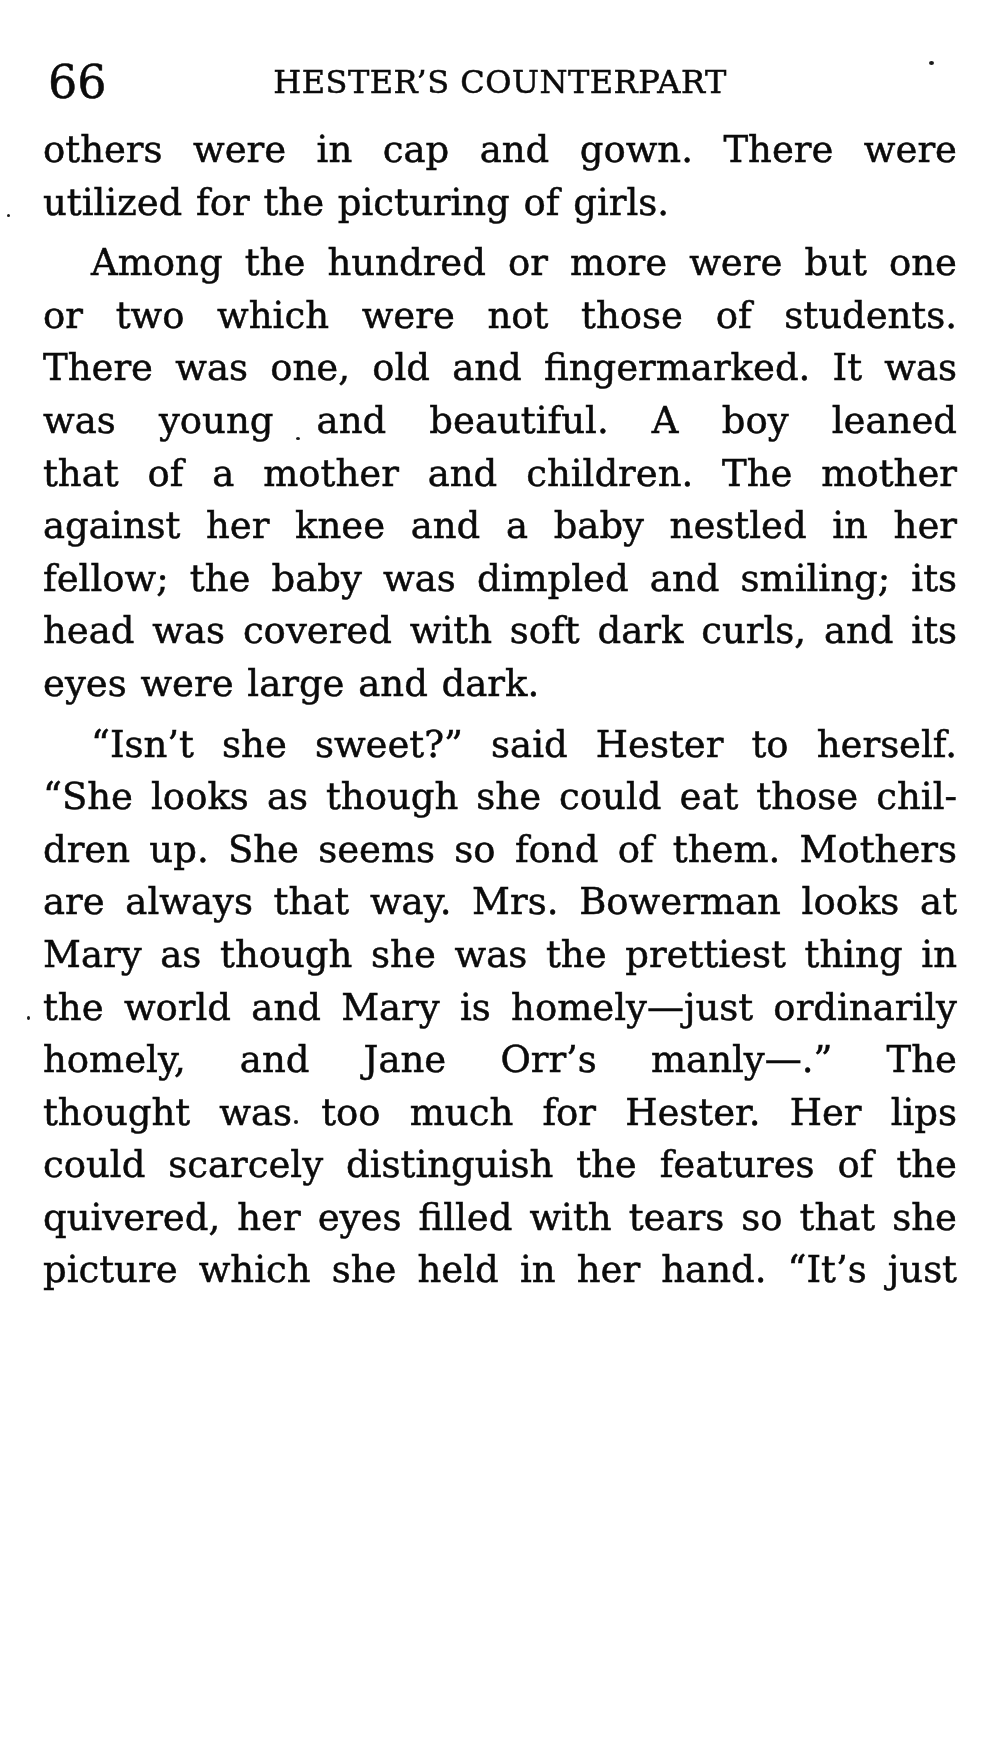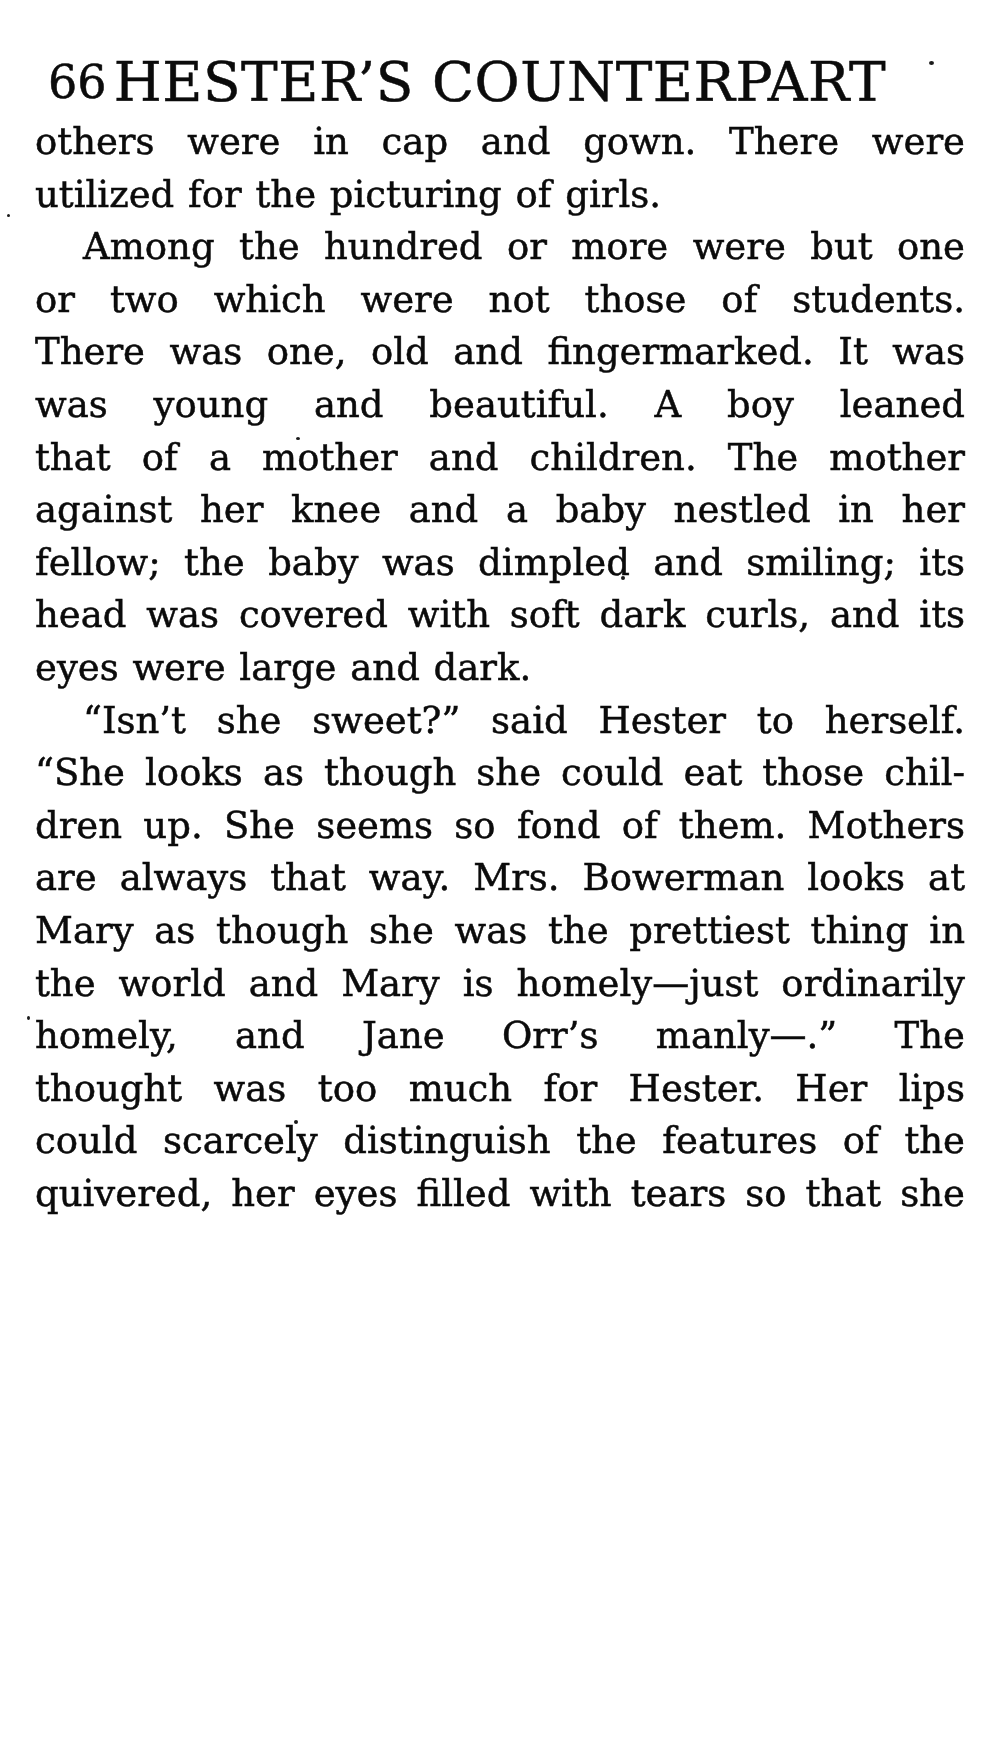--- a/index.html
+++ b/index.html
@@ -28,33 +28,33 @@
     position: absolute;
     left: 48px;
     top: 0;
     font-size: 46px;
     line-height: 52px;
     -webkit-text-stroke: 0.5px #0b0b0b;
   }
   .running-title {
     width: 1000px;
     text-align: center;
-    font-size: 55px;
+    font-size: 32px;
     line-height: 52px;
     letter-spacing: 0.5px;
     -webkit-text-stroke: 0.5px #0b0b0b;
     white-space: nowrap;
   }
   .body-text {
     position: absolute;
     top: 116px;
     left: 35px;
     width: 930px;
   }
-  .paragraph { margin: 0; }
+  .paragraph { margin: 8px; }
   .line {
     font-size: 37px;
     line-height: 52.6px;
     text-align: justify;
     text-align-last: justify;
     word-spacing: 2px;
     -webkit-text-stroke: 0.5px #0b0b0b;
     white-space: normal;
   }
   .line.flush {
@@ -100,20 +100,21 @@
         <div class="line indent">“Isn’t she sweet?” said Hester to herself.</div>
         <div class="line">“She looks as though she could eat those chil-</div>
         <div class="line">dren up.  She seems so fond of them.  Mothers</div>
         <div class="line">are always that way.  Mrs. Bowerman looks at</div>
         <div class="line">Mary as though she was the prettiest thing in</div>
         <div class="line">the world and Mary is homely—just ordinarily</div>
         <div class="line">homely, and Jane Orr’s manly—.”  The</div>
         <div class="line">thought was too much for Hester.  Her lips</div>
         <div class="line">could scarcely distinguish the features of the</div>
         <div class="line">quivered, her eyes filled with tears so that she</div>
+        <div class="line">picture which she held in her hand.  “It’s just</div>
       </div>
     </div>
 
   <div class="speck" style="left:929px; top:61px; width:5px; height:4px;"></div>
   <div class="speck" style="left:621px; top:576px; width:4px; height:4px;"></div>
   <div class="speck" style="left:296px; top:437px; width:4px; height:3px;"></div>
   <div class="speck" style="left:294px; top:1120px; width:4px; height:4px;"></div>
   <div class="speck" style="left:27px; top:1016px; width:3px; height:4px;"></div>
   <div class="speck" style="left:7px; top:214px; width:3px; height:3px;"></div>
 

